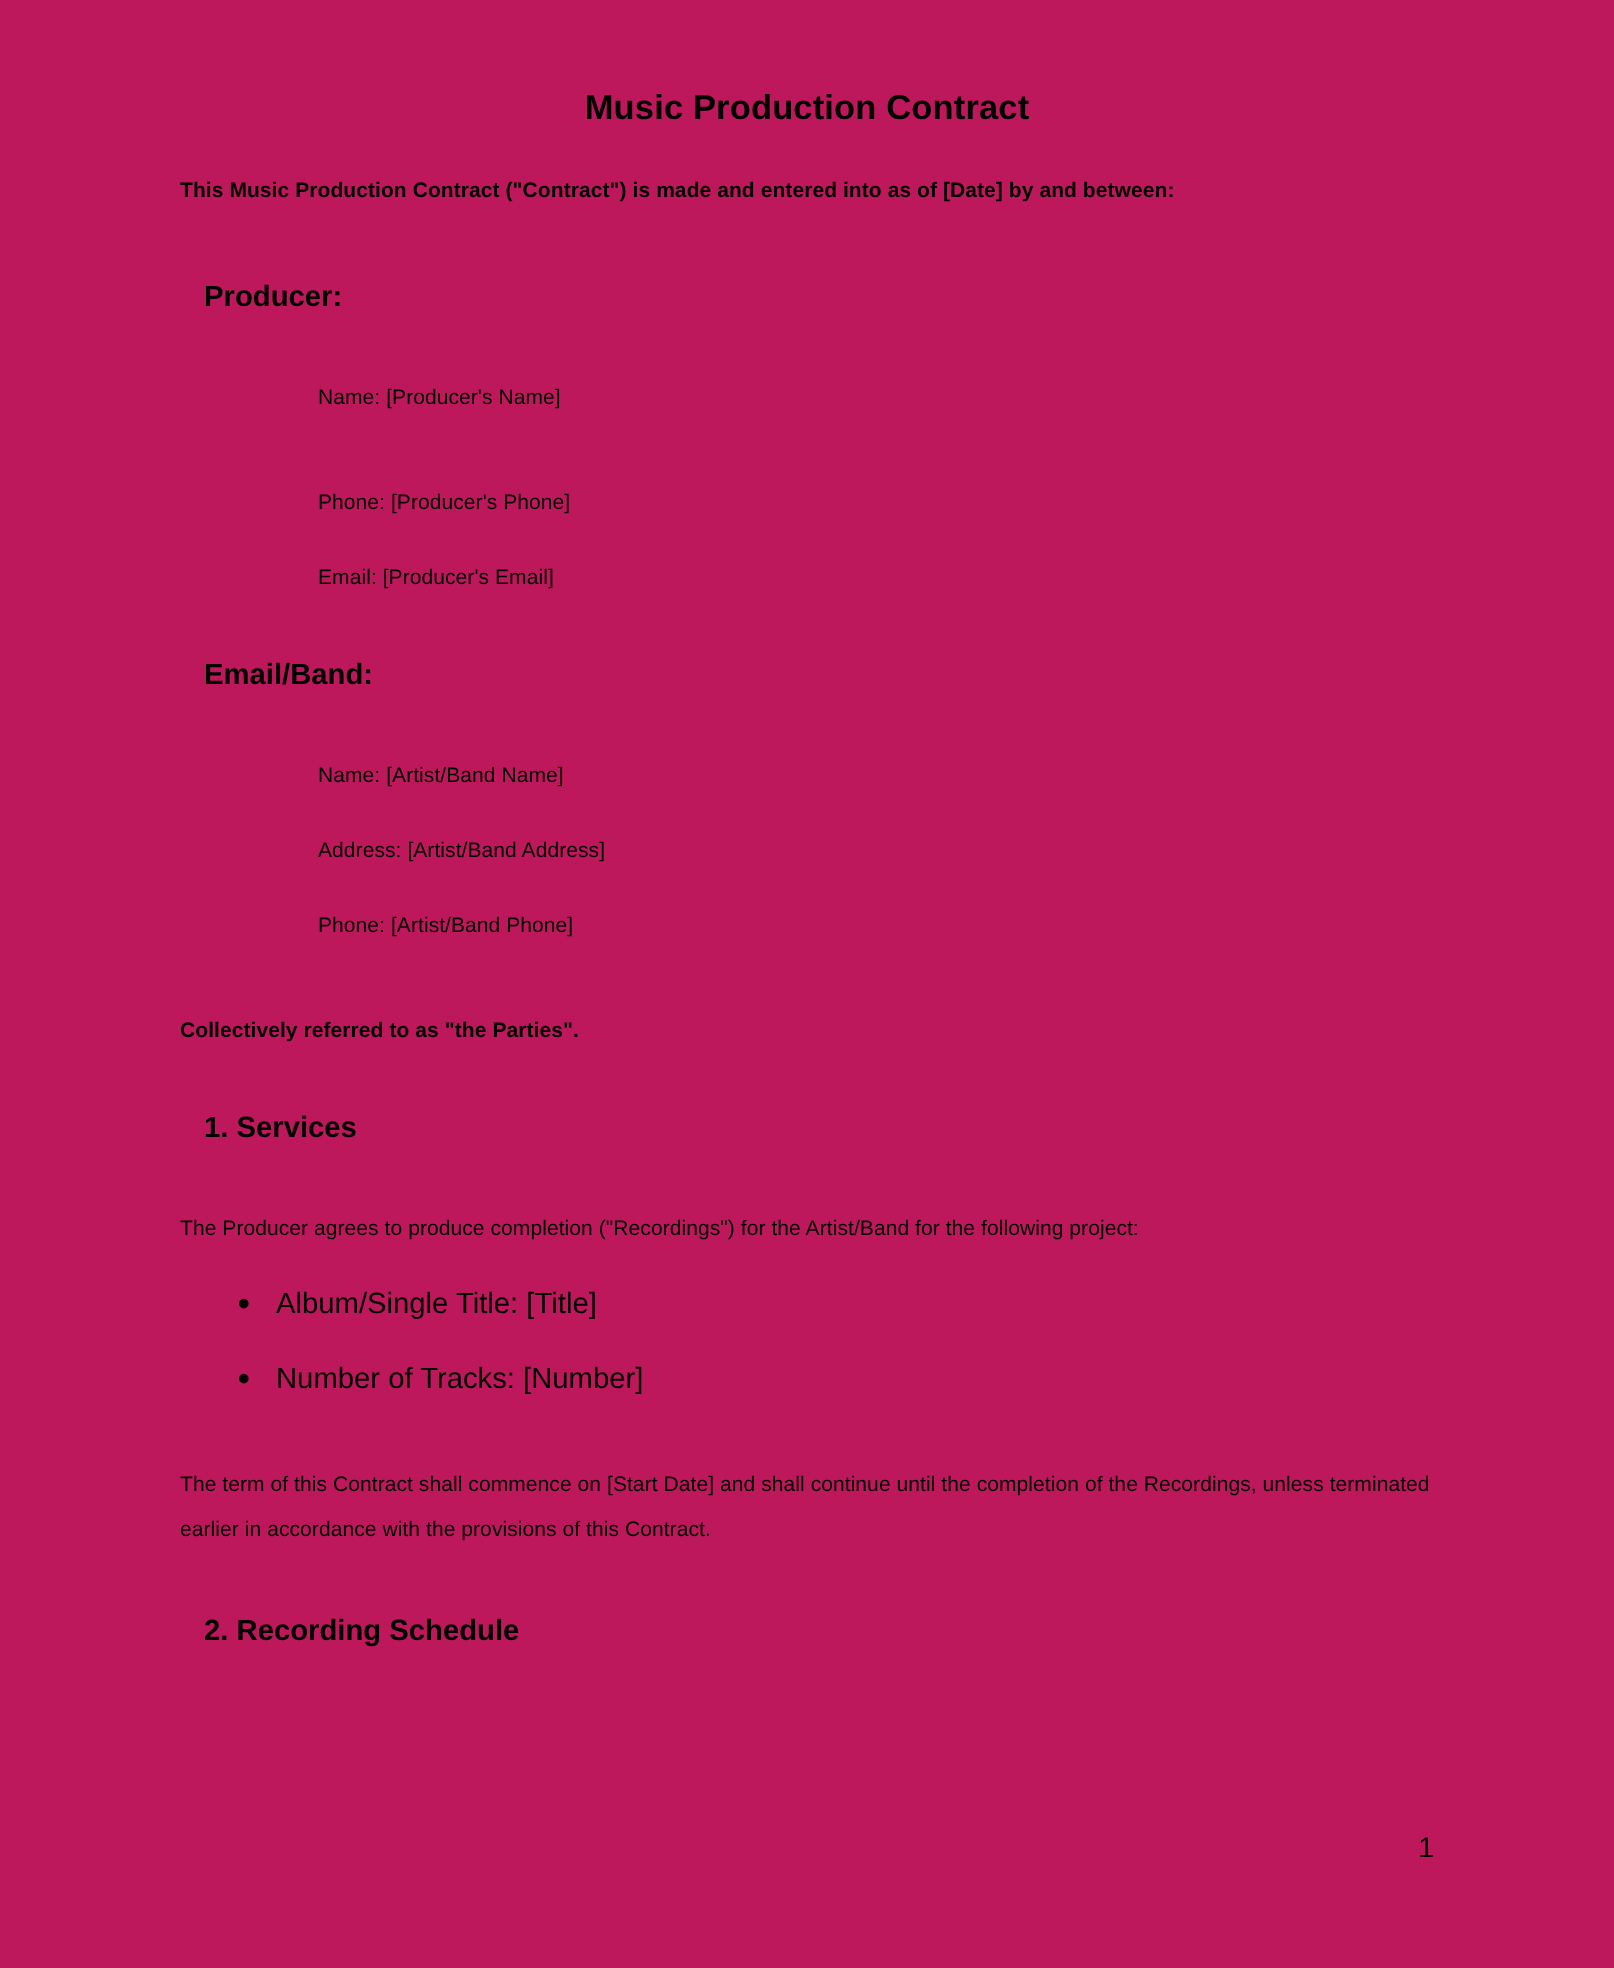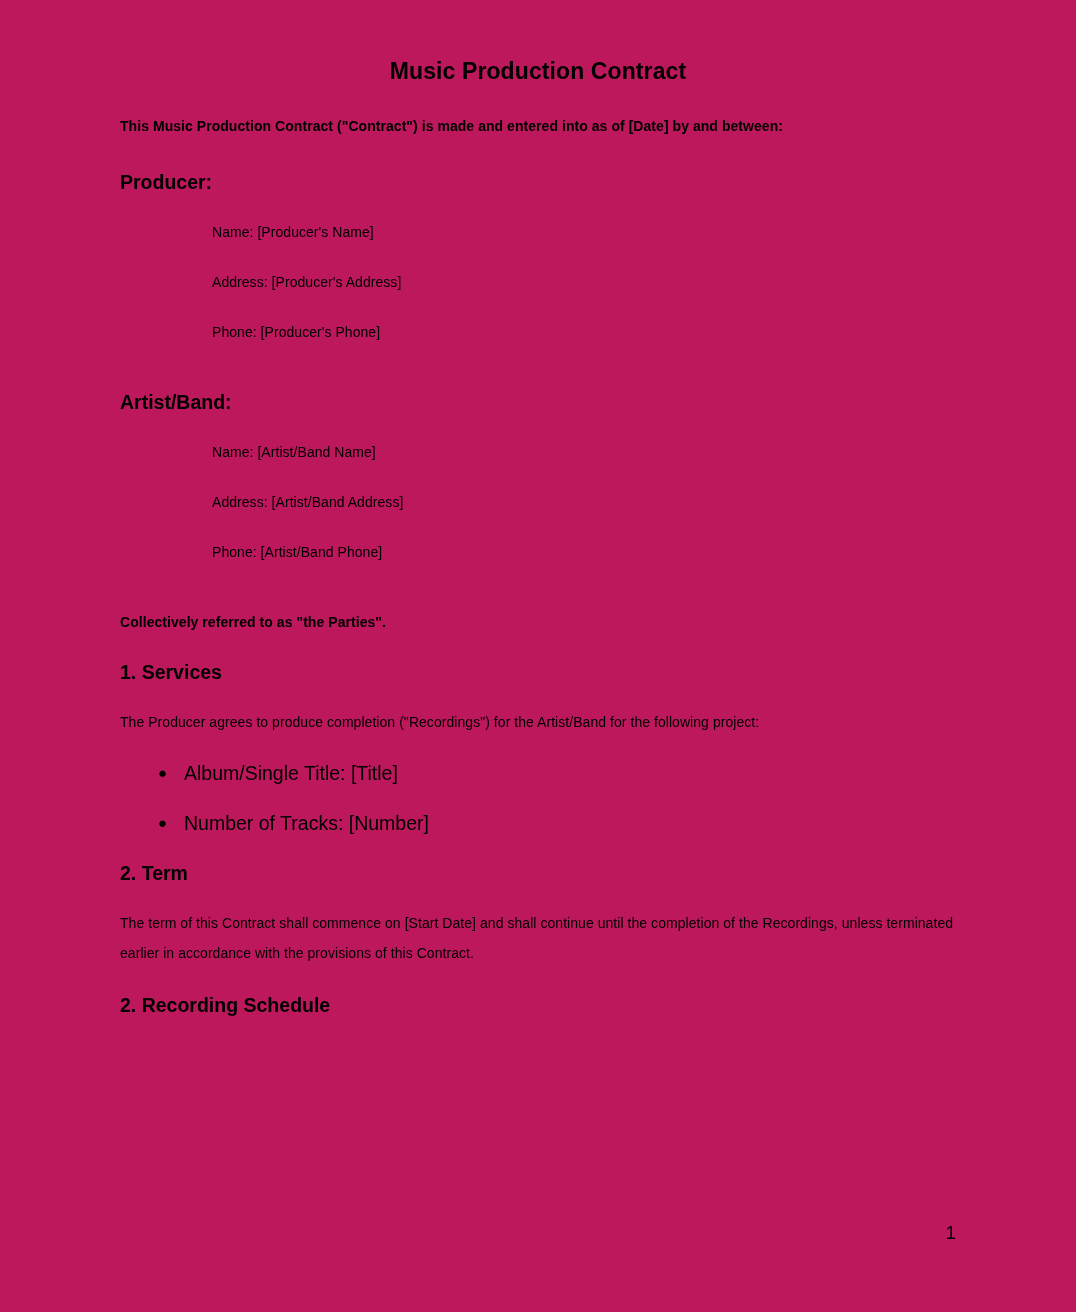--- a/index.html
+++ b/index.html
@@ -43,21 +43,21 @@
     color: #000000;
     letter-spacing: 0.05px;
   }
   .para.bold {
     font-weight: bold;
   }
   .heading {
     font-size: 19.5px;
     line-height: 30px;
     font-weight: bold;
-    margin: 0;
+    margin: 16px;
     color: #000000;
   }
   .indent {
     margin-left: 92px;
   }
   .spacer-intro { height: 25px; }
   .gap-26 { height: 26px; }
   .gap-20 { height: 20px; }
   .gap-21 { height: 21px; }
   .gap-22 { height: 22px; }
@@ -106,28 +106,28 @@
     <p class="para bold">This Music Production Contract ("Contract") is made and entered into as of [Date] by and between:</p>
 
     <div class="gap-26"></div>
 
     <p class="heading">Producer:</p>
 
     <div class="gap-20"></div>
 
     <p class="para indent">Name: [Producer's Name]</p>
     <div class="gap-20"></div>
-    <p class="para indent">Address: [Producer's Address]</p>
     <div class="gap-20"></div>
     <p class="para indent">Phone: [Producer's Phone]</p>
     <div class="gap-20"></div>
+    <p class="para indent">Email: [Producer's Email]</p>
 
     <div class="gap-20"></div>
 
-    <p class="heading">Artist/Band:</p>
+    <p class="heading">Email/Band:</p>
 
     <div class="gap-20"></div>
 
     <p class="para indent">Name: [Artist/Band Name]</p>
     <div class="gap-20"></div>
     <p class="para indent">Address: [Artist/Band Address]</p>
     <div class="gap-20"></div>
     <p class="para indent">Phone: [Artist/Band Phone]</p>
     <div class="gap-20"></div>
 
@@ -151,21 +151,20 @@
         <span>Album/Single Title: [Title]</span>
       </li>
       <li class="bullet-item">
         <span class="bullet-dot">●</span>
         <span>Number of Tracks: [Number]</span>
       </li>
     </ul>
 
     <div class="gap-20"></div>
 
-    <p class="heading">2. Term</p>
 
     <div class="gap-20"></div>
 
     <p class="para">The term of this Contract shall commence on [Start Date] and shall continue until the completion of the Recordings, unless terminated earlier in accordance with the provisions of this Contract.</p>
 
     <div class="gap-22"></div>
 
     <p class="heading">2. Recording Schedule</p>
 
   </div>

